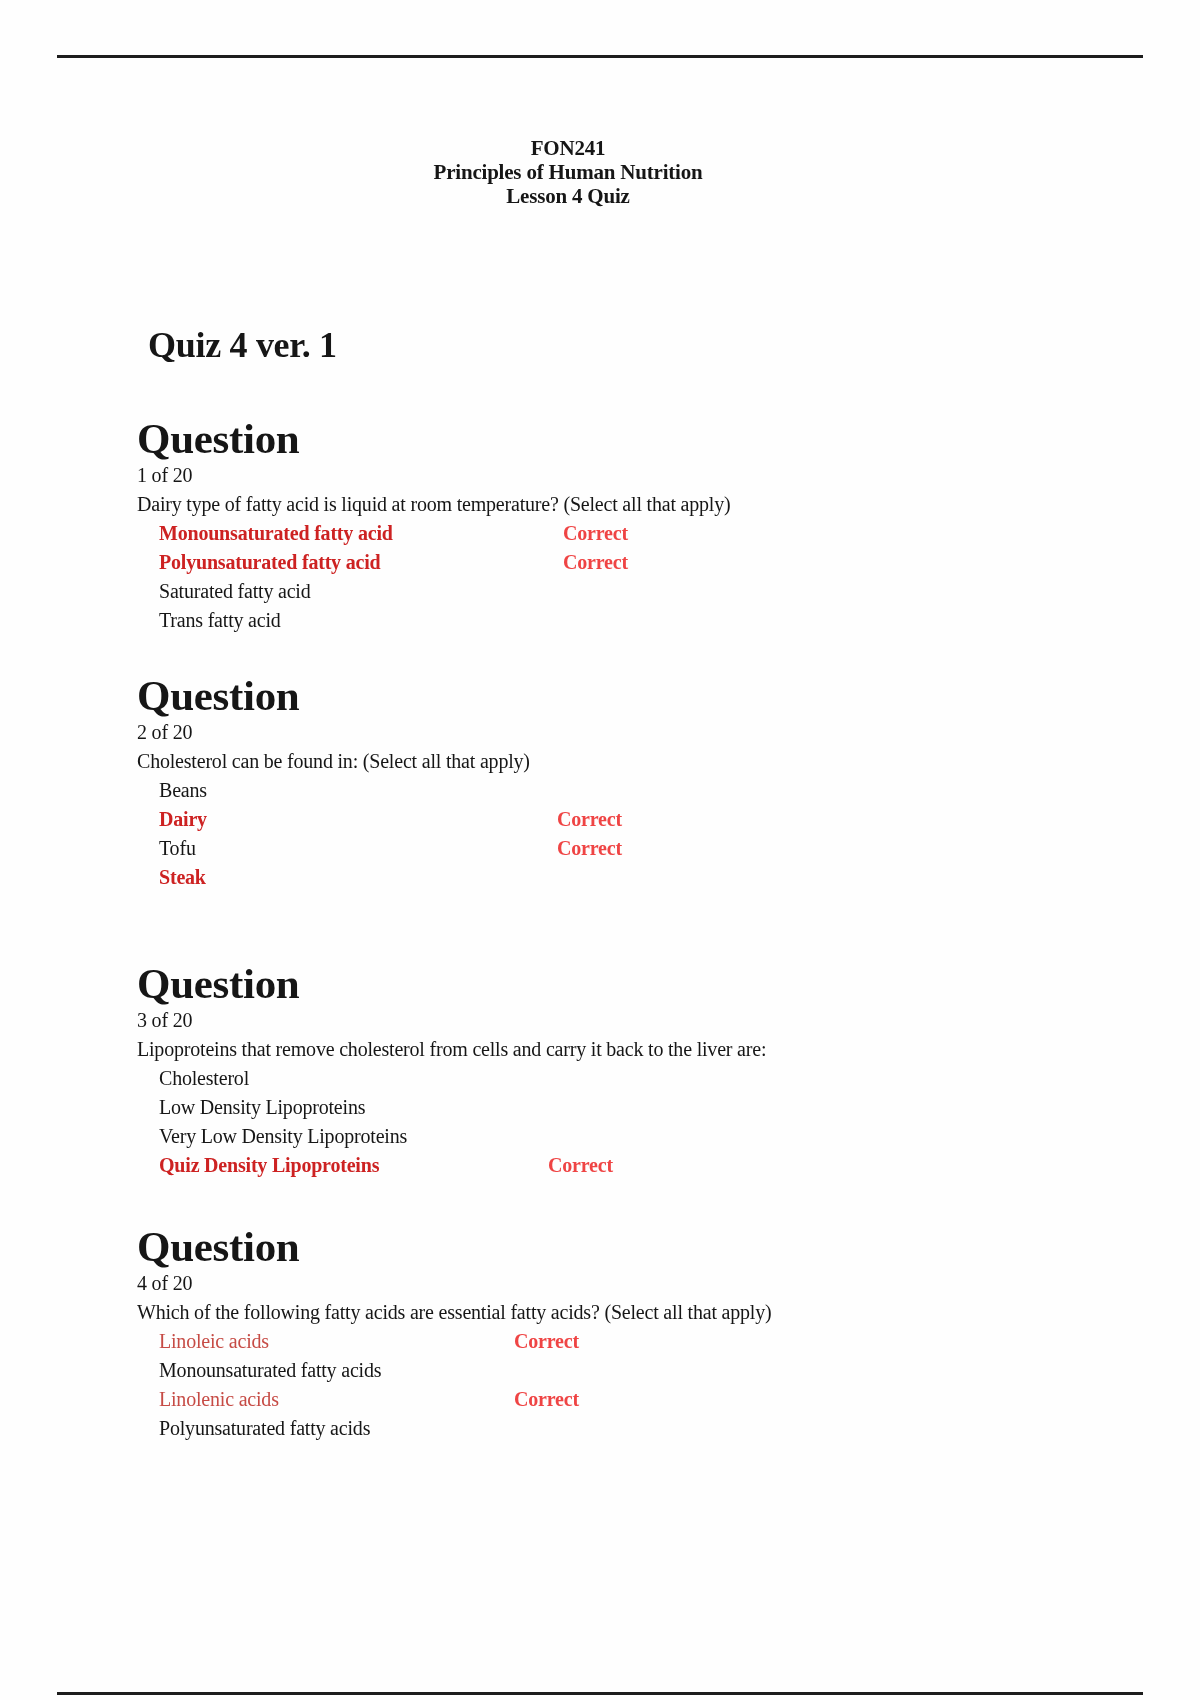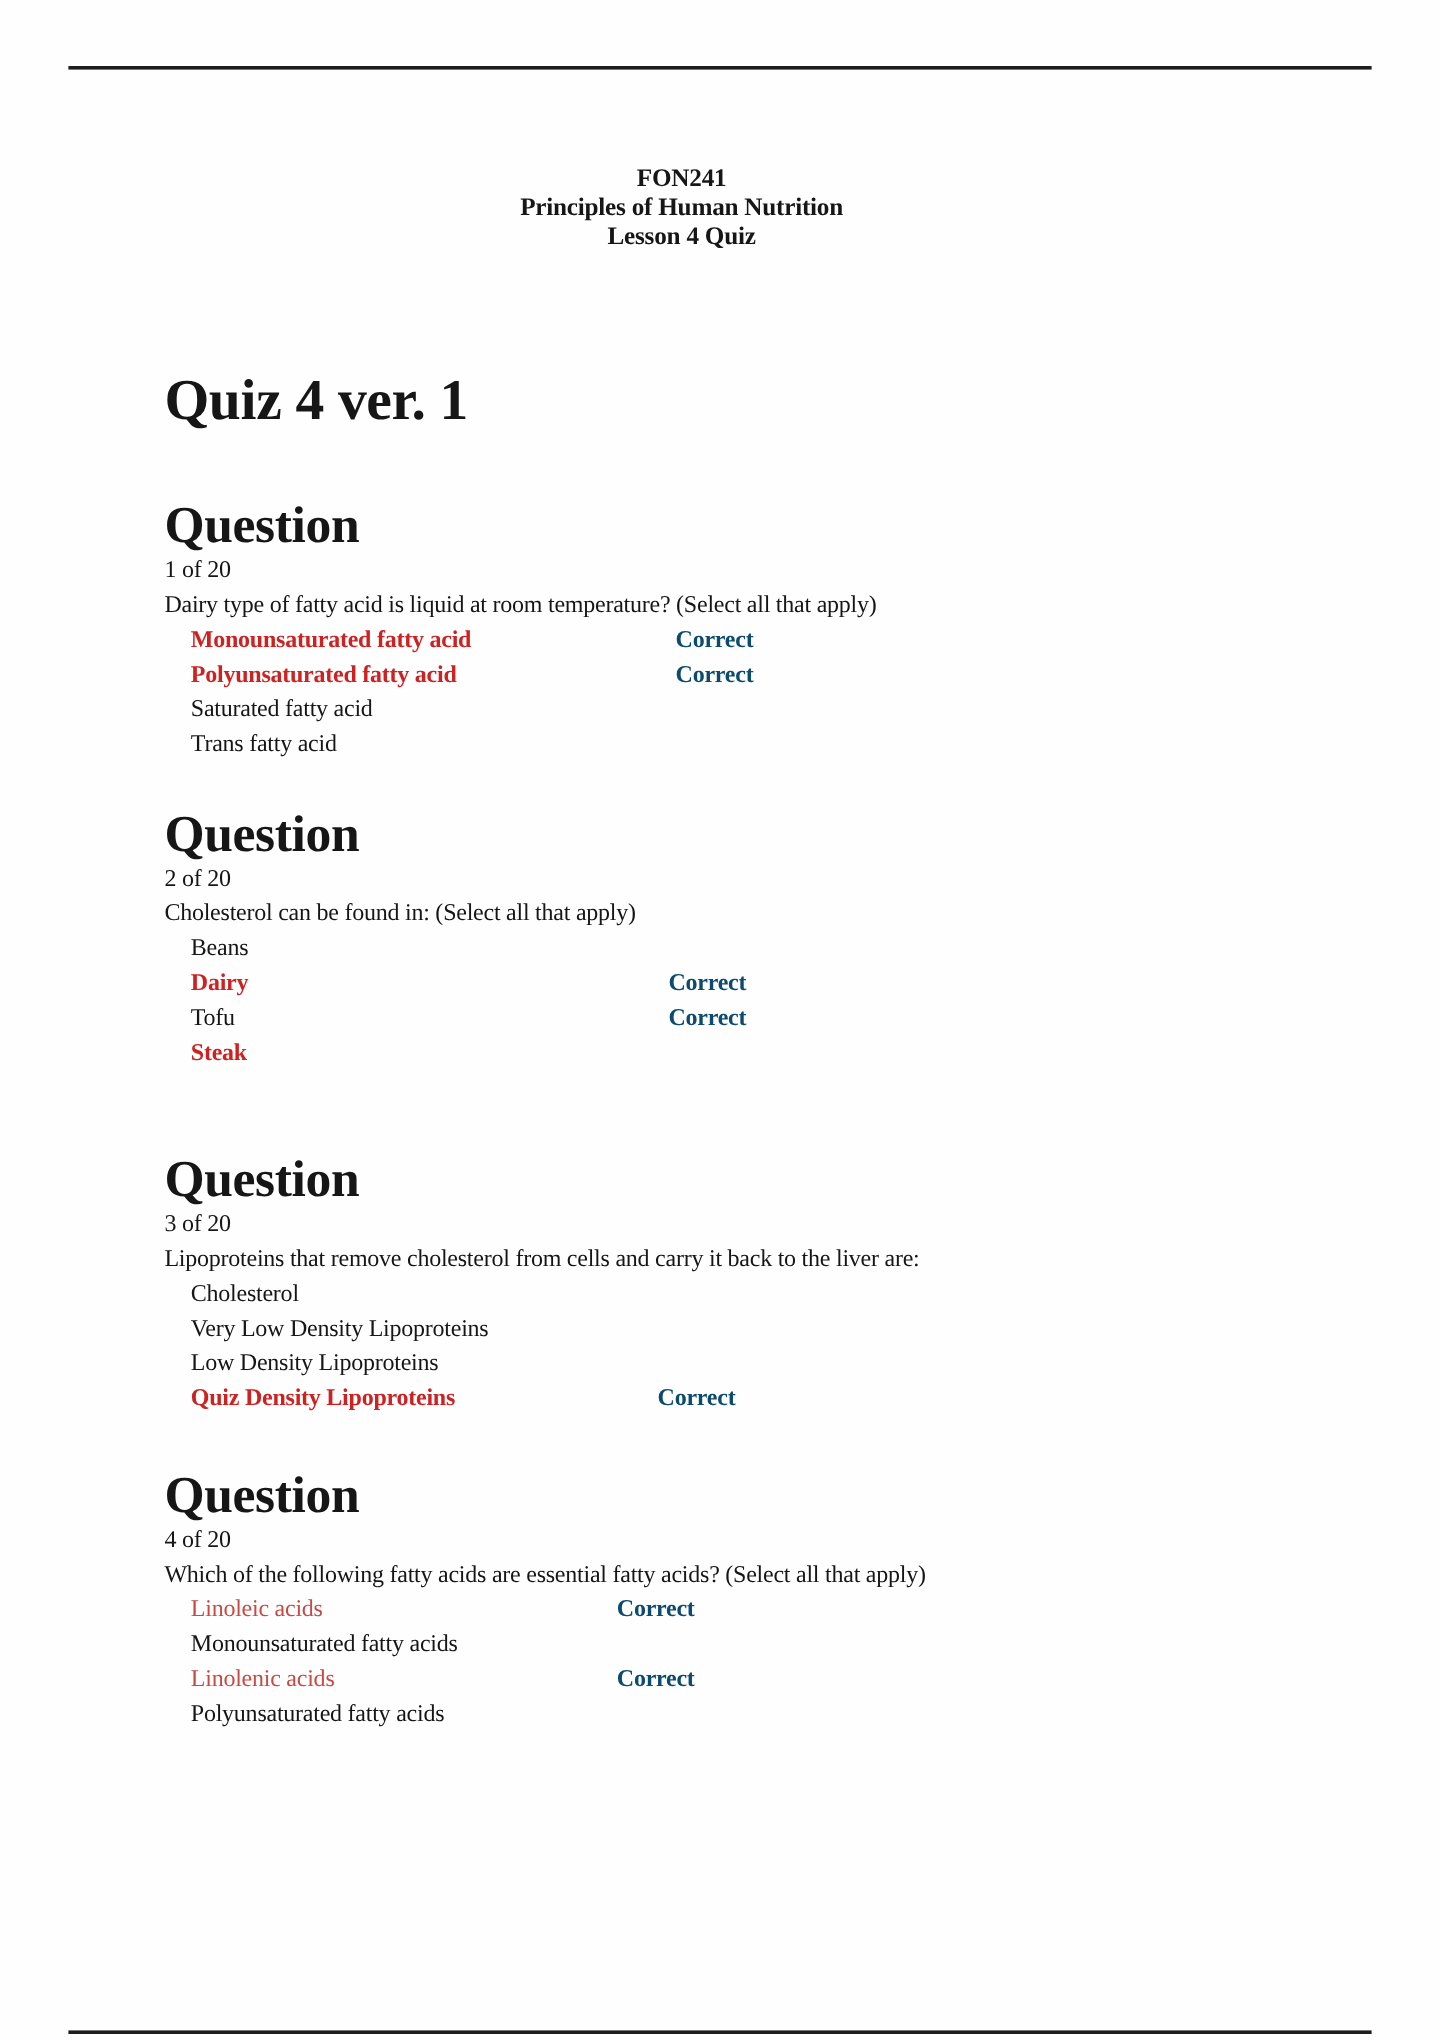--- a/index.html
+++ b/index.html
@@ -36,24 +36,24 @@
     font-size: 21px;
     line-height: 24px;
     letter-spacing: -0.2px;
   }
   .doc-header div { margin: 0; }
 
   .quiz-title {
     position: absolute;
     top: 312px;
     left: 137px;
-    font-size: 48px;
+    font-size: 36px;
     line-height: 44px;
     font-weight: bold;
-    margin: 0;
+    margin: 11px;
     letter-spacing: -0.3px;
   }
 
   .question {
     position: absolute;
     left: 137px;
     width: 960px;
   }
   .q-heading {
     margin: 0;
@@ -81,21 +81,21 @@
     color: #cd2222;
     font-weight: bold;
   }
   .answer-label.red {
     color: #c64b45;
   }
   .correct-badge {
     position: absolute;
     top: 0;
     font-weight: bold;
-    color: #0c4a6e;
+    color: #ef4444;
   }
 </style>
 </head>
 <body>
 
 <div class="page">
 
   <div class="rule top"></div>
 
   <div class="doc-header">
@@ -156,25 +156,25 @@
       <section class="question" style="top: 962px;">
     <h2 class="q-heading">Question</h2>
     <div class="q-meta">3 of 20</div>
     <div class="q-text">Lipoproteins that remove cholesterol from cells and carry it back to the liver are:</div>
     <div class="answers">
           <div class="answer-row">
     <span class="answer-label">Cholesterol</span>
     
   </div>
           <div class="answer-row">
+    <span class="answer-label">Low Density Lipoproteins</span>
+    
+  </div>
+          <div class="answer-row">
     <span class="answer-label">Very Low Density Lipoproteins</span>
-    
-  </div>
-          <div class="answer-row">
-    <span class="answer-label">Low Density Lipoproteins</span>
     
   </div>
           <div class="answer-row">
     <span class="answer-label red-bold">Quiz Density Lipoproteins</span>
     <span class="correct-badge" style="left: 411px;">Correct</span>
   </div>
         </div>
   </section>
       <section class="question" style="top: 1225px;">
     <h2 class="q-heading">Question</h2>

